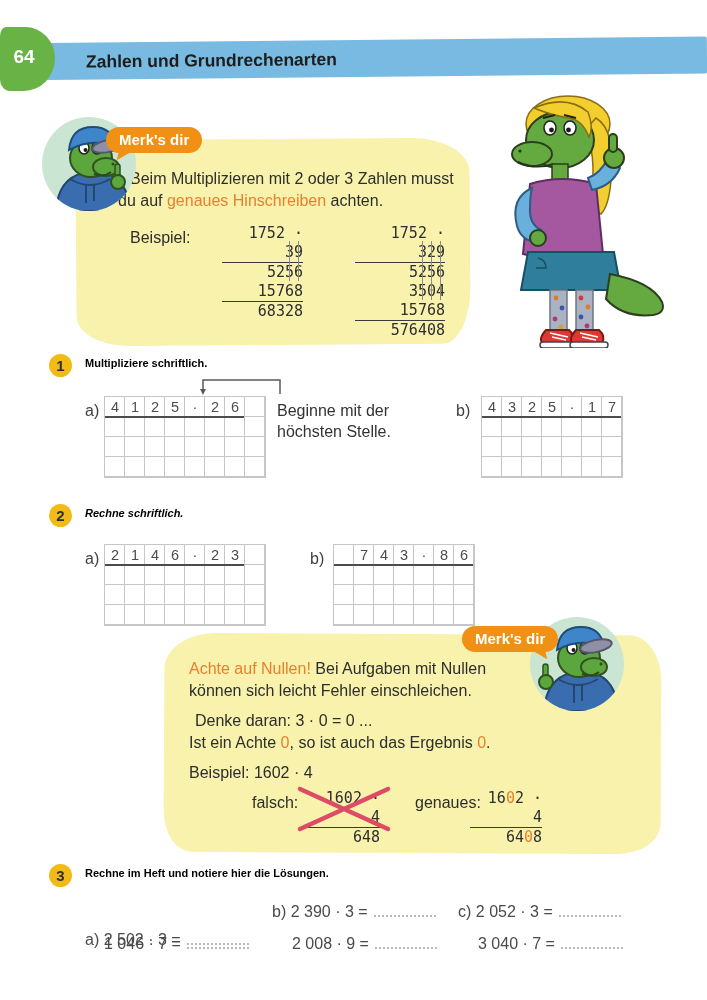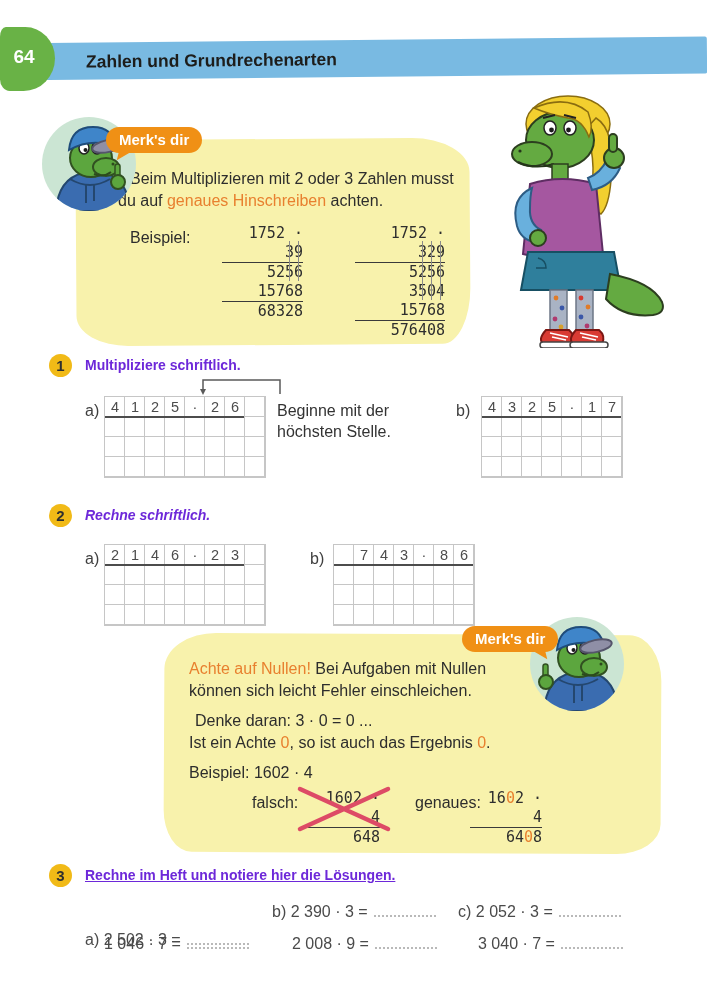--- a/index.html
+++ b/index.html
@@ -39,21 +39,21 @@
   
   .calc{position:absolute;font-family:"DejaVu Sans Mono",monospace;font-size:15px;color:#2e2e2e;
         text-align:right;line-height:19px;}
   .calc .head{border-bottom:1.5px solid #3a3a3a;}
   .calc .res{border-top:1.5px solid #3a3a3a;}
   .vline{position:absolute;width:1px;background:#8a8a8a;top:17px;}
 
   
   .badge{position:absolute;width:23px;height:23px;border-radius:50%;background:#f1ba17;
          color:#2f2f2f;font-weight:bold;text-align:center;line-height:23px;font-size:15px;}
-  .extitle{position:absolute;font-weight:bold;font-size:14px;color:#6d28d9;white-space:nowrap;}
+  .extitle{position:absolute;font-weight:bold;font-size:11px;color:#000000;white-space:nowrap;}
   .sublabel{position:absolute;font-size:16px;color:#3f3f3f;}
   .mgrid{position:absolute;border:1px solid #c6c6c6;
          background-image:repeating-linear-gradient(to right,transparent 0 19px,#c6c6c6 19px 20px),
                           repeating-linear-gradient(to bottom,transparent 0 19px,#c6c6c6 19px 20px);}
   .g8{width:160px;height:80px;}
   .g7{width:140px;height:80px;}
   .digits{display:flex;}
   .digits span{width:20px;height:20px;line-height:20px;text-align:center;font-size:14.5px;color:#4c4c4c;}
   .head-underline{position:absolute;left:0;top:19px;width:139px;height:2px;background:#4c4c4c;}
 
@@ -284,21 +284,21 @@
     <path d="M4,6 L92,46 M92,6 L4,46" stroke="#dd4b66" stroke-width="4.5" stroke-linecap="round" fill="none"></path>
   </svg>
 
   <div class="hand" style="left:415px;top:792px;">genaues:</div>
   <div class="calc" style="left:470px;top:789px;width:72px;">
     <div class="head"><span>16</span><span class="orange">0</span><span>2 · 4</span></div>
     <div><span>64</span><span class="orange">0</span><span>8</span></div>
   </div>
 
   <div class="badge" style="left:49px;top:864px;">3</div>
-  <div class="extitle" style="left:85px;top:867px;text-decoration:underline;">Rechne im Heft und notiere hier die Lösungen.</div>
+  <div class="extitle" style="left:85px;top:867px;">Rechne im Heft und notiere hier die Lösungen.</div>
 
   <div class="eq" style="left:85px;top:902px;margin-top:28px;"><span>a)</span> <span>2 502 · 3 =</span><span class="dots"></span></div>
   <div class="eq" style="left:104px;top:934px;"><span>1 046 · 7 =</span><span class="dots"></span></div>
 
   <div class="eq" style="left:272px;top:902px;"><span>b)</span> <span>2 390 · 3 =</span><span class="dots"></span></div>
   <div class="eq" style="left:292px;top:934px;"><span>2 008 · 9 =</span><span class="dots"></span></div>
 
   <div class="eq" style="left:458px;top:902px;"><span>c)</span> <span>2 052 · 3 =</span><span class="dots"></span></div>
   <div class="eq" style="left:478px;top:934px;"><span>3 040 · 7 =</span><span class="dots"></span></div>
 

